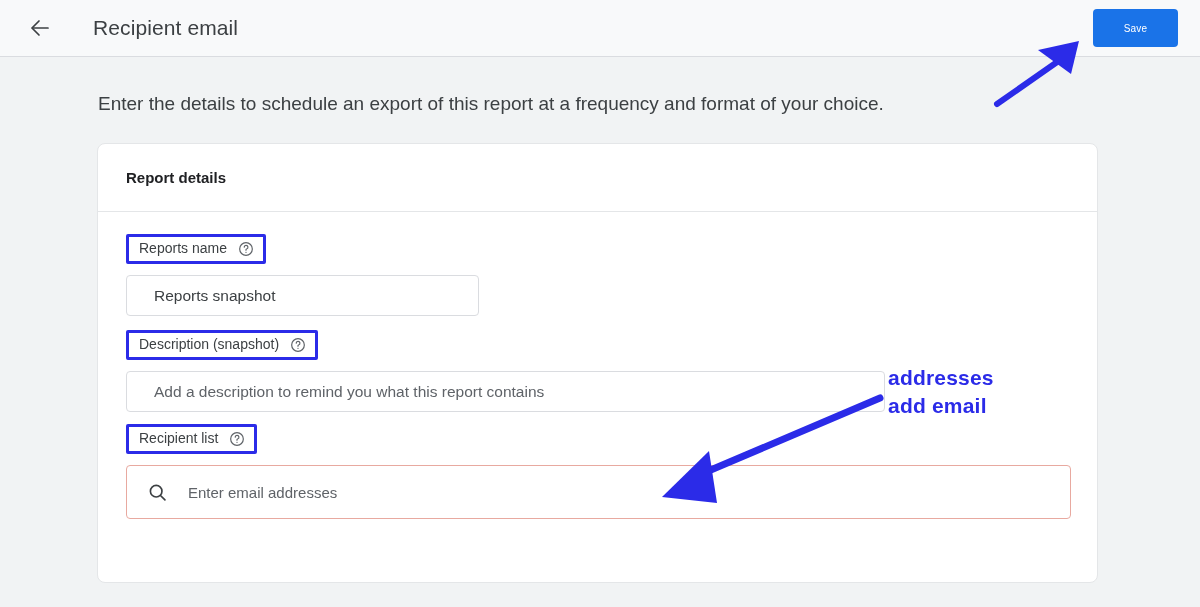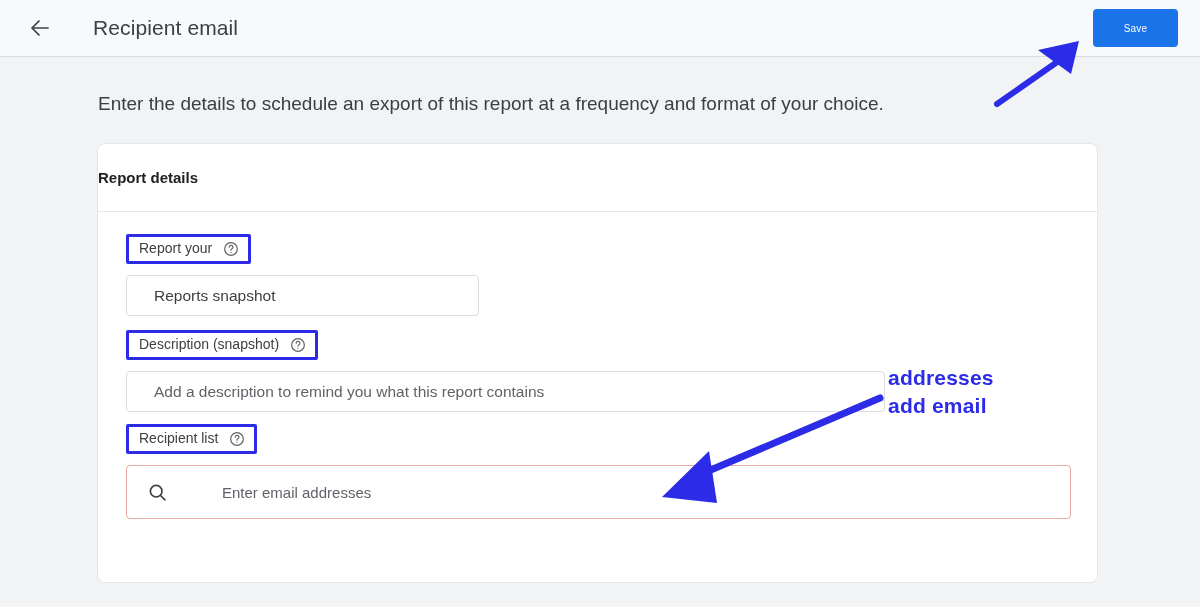--- a/index.html
+++ b/index.html
@@ -73,20 +73,21 @@
     border: 1px solid #e4e6e8;
     border-radius: 8px;
     overflow: hidden;
   }
   #card-header {
     height: 68px;
     border-bottom: 1px solid #e4e6e8;
     display: flex; align-items: center;
   }
   #card-header-title {
+    margin-left: 28px;
     font-size: 15px;
     font-weight: bold;
     color: #202124;
   }
   #card-body {
     position: relative;
     padding: 0;
   }
 
   
@@ -129,21 +130,20 @@
 
   
   #recipient-box {
     width: 945px; height: 54px;
     border: 1px solid #e8a9a0;
     border-radius: 4px;
     background: #ffffff;
     display: flex;
     align-items: center;
     padding-left: 20px;
-    gap: 34px;
   }
   #recipient-input {
     flex: 1;
     border: none; outline: none;
     font-family: "Liberation Sans", sans-serif;
     font-size: 15px;
     color: #5f6368;
     background: transparent;
     margin-left: 20px;
     padding: 0;
@@ -195,21 +195,21 @@
 <div id="report-card">
 
   <div id="card-header">
     <div id="card-header-title">Report details</div>
   </div>
 
   <div id="card-body">
 
     <div class="field-group" style="left:28px; top:22px;">
       <div class="field-label">
-        <span>Report your</span>
+        <span>Reports name</span>
         <span class="help-icon">
           <svg width="16" height="16" viewBox="0 0 24 24" fill="none" stroke="#5f6368" stroke-width="1.8">
             <circle cx="12" cy="12" r="9.5"></circle>
             <path d="M9.3 9.2a2.8 2.8 0 1 1 3.5 2.8c-.7.25-.85.8-.85 1.5v.4" stroke-linecap="round"></path>
             <circle cx="12" cy="17" r="1" fill="#5f6368" stroke="none"></circle>
           </svg>
         </span>
       </div>
       <input class="text-input" id="report-name-input" type="text" style="margin-top: 11px; margin-left: 0px;" value="Reports snapshot">
     </div>

